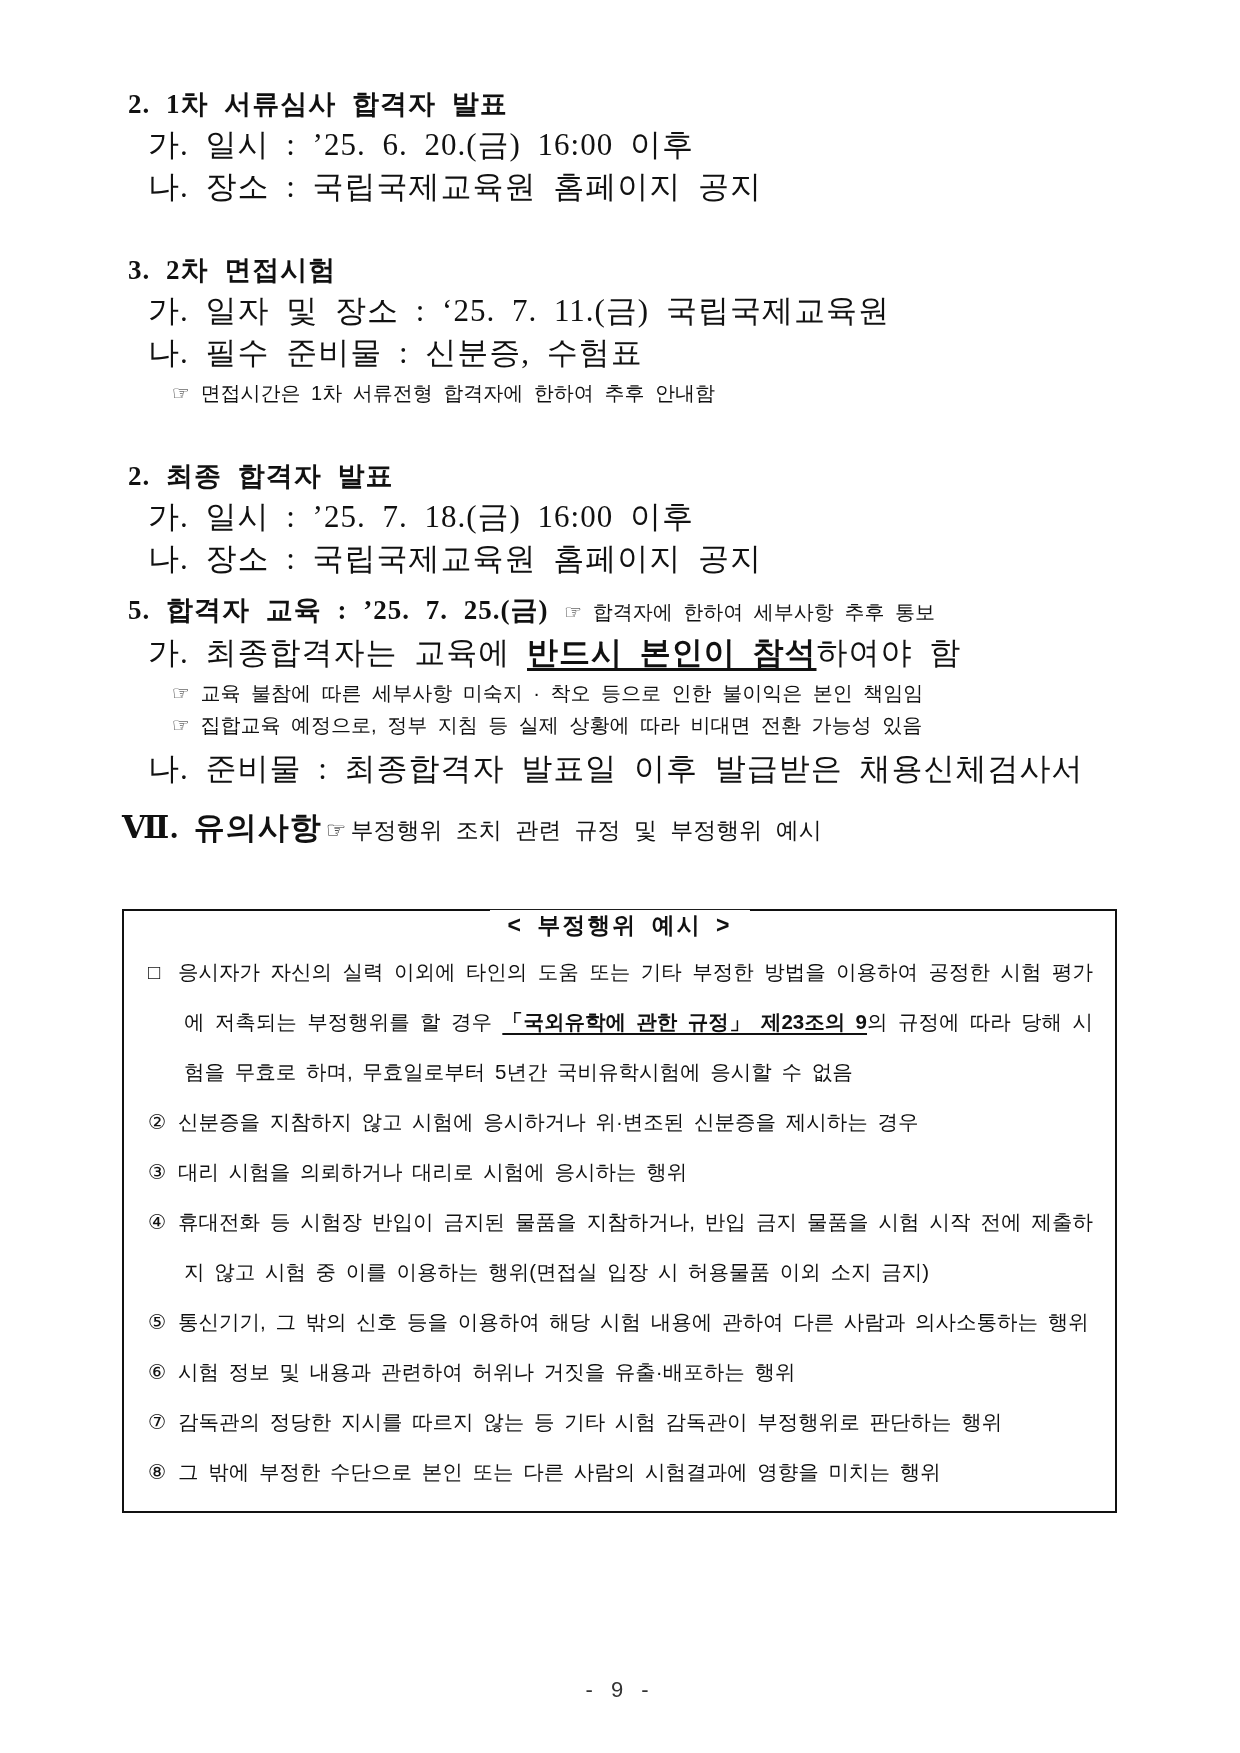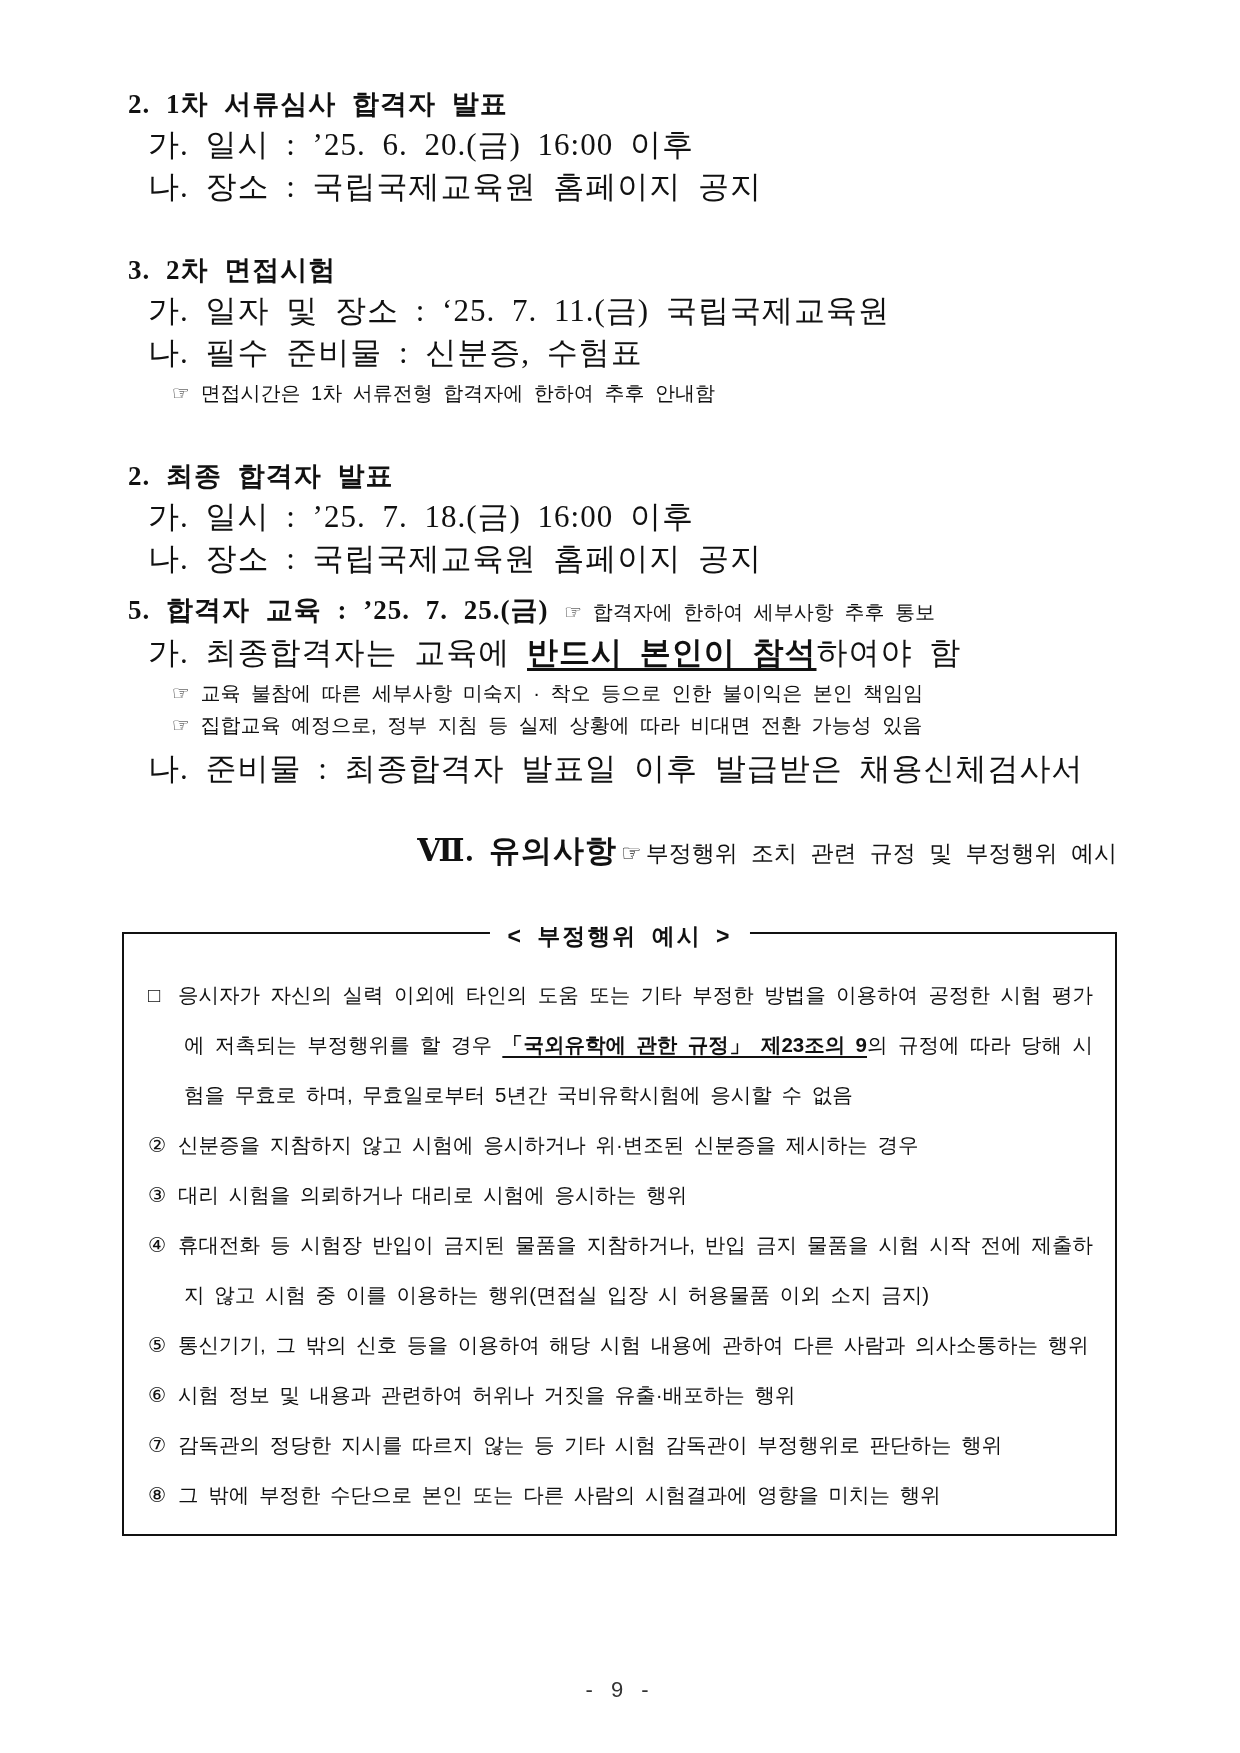--- a/index.html
+++ b/index.html
@@ -57,23 +57,22 @@
     letter-spacing: 0;
     word-spacing: 5px;
   }
   .emph-underline {
     font-weight: bold;
     text-decoration: underline;
     text-underline-offset: 5px;
   }
   
   .sec-7 {
-    margin-top: 44px;
+    margin-top: 21px;
     white-space: nowrap;
-    text-align: right;
   }
   .sec7-title {
     font-family: "Liberation Serif", "DejaVu Serif", serif;
     font-size: 31px;
     font-weight: bold;
     letter-spacing: 1px;
     word-spacing: 6px;
   }
   .sec7-sub {
     font-family: "Liberation Sans", "DejaVu Sans", sans-serif;
@@ -84,21 +83,21 @@
   
   .notice-box {
     margin-top: 60px;
     border: 2px solid #111111;
     position: relative;
     padding: 36px 22px 14px 24px;
     width: 945px;
   }
   .box-title {
     position: absolute;
-    top: 4px;
+    top: 16px;
     left: 50%;
     transform: translate(-50%, -55%);
     background: #ffffff;
     padding: 0 18px;
     font-family: "Liberation Sans", "DejaVu Sans", sans-serif;
     font-size: 23px;
     font-weight: bold;
     letter-spacing: 2px;
     word-spacing: 6px;
     white-space: nowrap;

